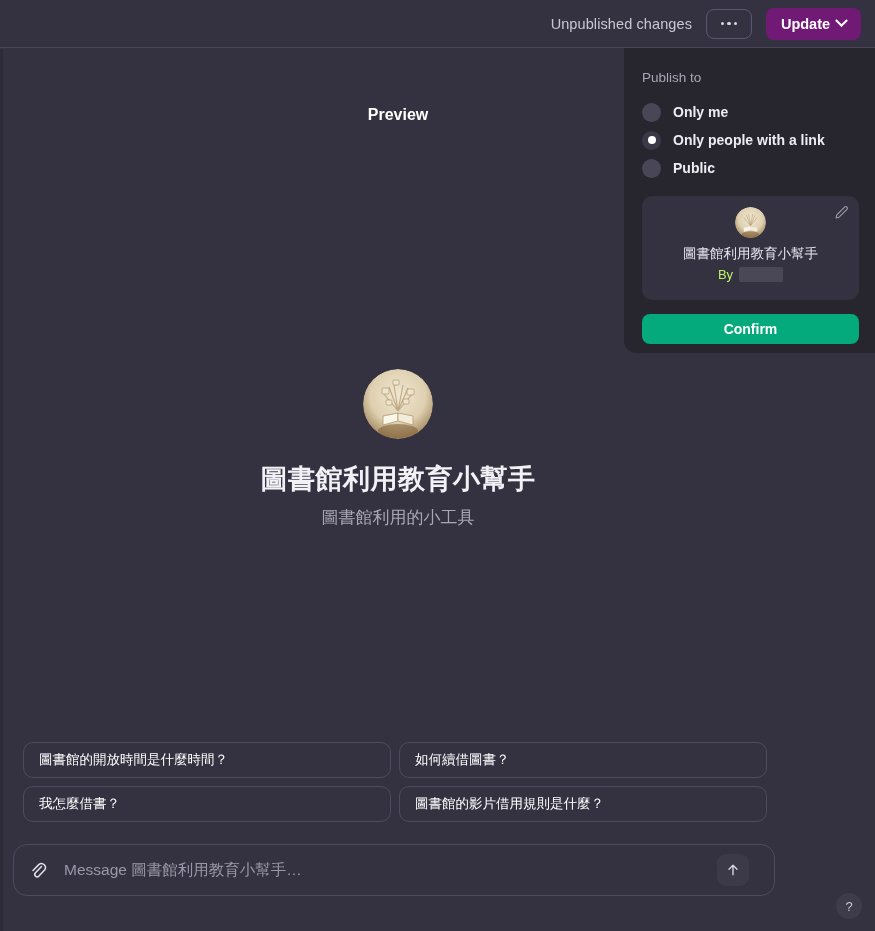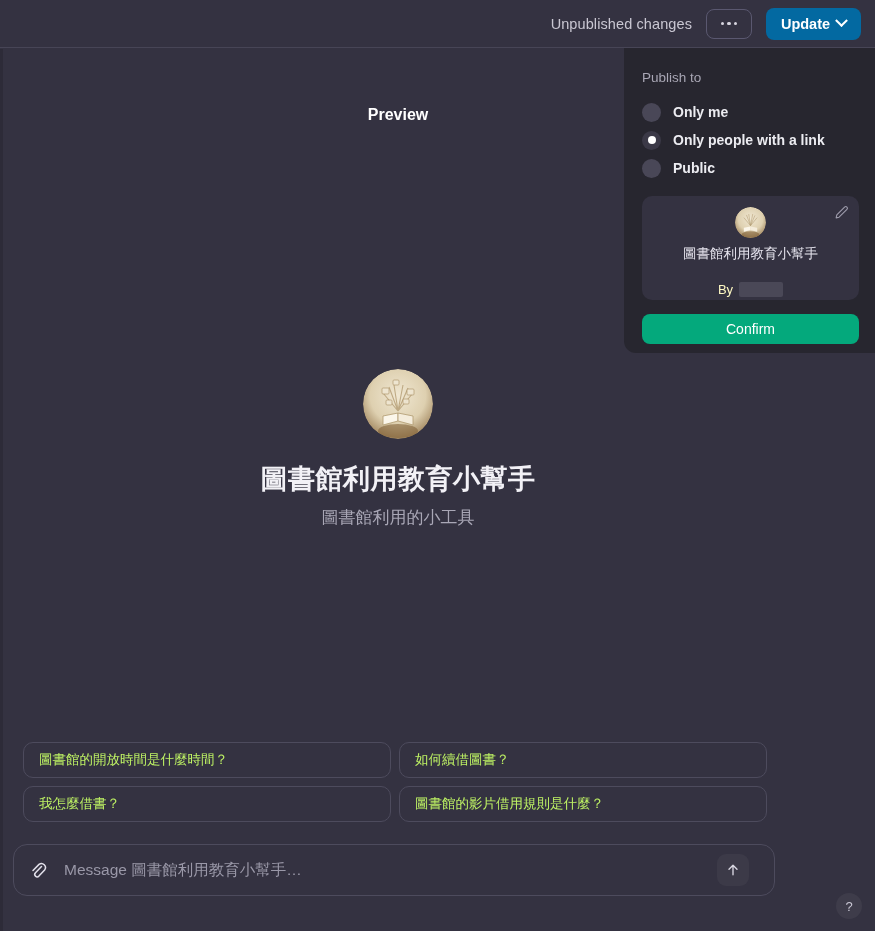--- a/index.html
+++ b/index.html
@@ -61,21 +61,21 @@
     border-radius: 50%;
     background: #d8d6e0;
   }
 
   .update-btn {
     height: 32px;
     min-width: 95px;
     padding: 0 13px;
     border: none;
     border-radius: 8px;
-    background: #0369a1;
+    background: #701a75;
     color: #ffffff;
     font-family: inherit;
     font-size: 14.5px;
     font-weight: bold;
     display: flex;
     align-items: center;
     justify-content: center;
     gap: 7px;
     cursor: pointer;
   }
@@ -158,23 +158,23 @@
     overflow: hidden;
     flex: 0 0 auto;
   }
   .card-title {
     margin-top: 7px;
     font-size: 13.5px;
     color: #e6e4ee;
     white-space: nowrap;
   }
   .card-by {
-    margin-top: 19px;
+    margin-top: 4px;
     font-size: 13px;
-    color: #fef9c3;
+    color: #bef264;
     display: flex;
     align-items: center;
     gap: 6px;
   }
   .redacted {
     display: inline-block;
     width: 44px; height: 15px;
     background: #4a4857;
     border-radius: 2px;
   }
@@ -182,21 +182,21 @@
   .confirm-btn {
     margin-top: 14px;
     width: 100%;
     height: 30px;
     border: none;
     border-radius: 8px;
     background: #04a97c;
     color: #ffffff;
     font-family: inherit;
     font-size: 14px;
-    font-weight: normal;
+    font-weight: bold;
     cursor: pointer;
   }
 
   
   .preview-area {
     position: absolute;
     top: 49px; left: 0;
     width: 875px;
     height: 882px;
     border-left: 3px solid #2d2b38;
@@ -252,21 +252,21 @@
   }
   .chip {
     height: 36px;
     border: 1px solid #4d4b5d;
     border-radius: 10px;
     background: transparent;
     display: flex;
     align-items: center;
     padding: 8px 15px;
     font-size: 13.5px;
-    color: #bef264;
+    color: #ffffff;
     cursor: pointer;
     white-space: nowrap;
     overflow: hidden;
   }
 
   
   .composer {
     position: absolute;
     left: 10px;
     top: 795px;

